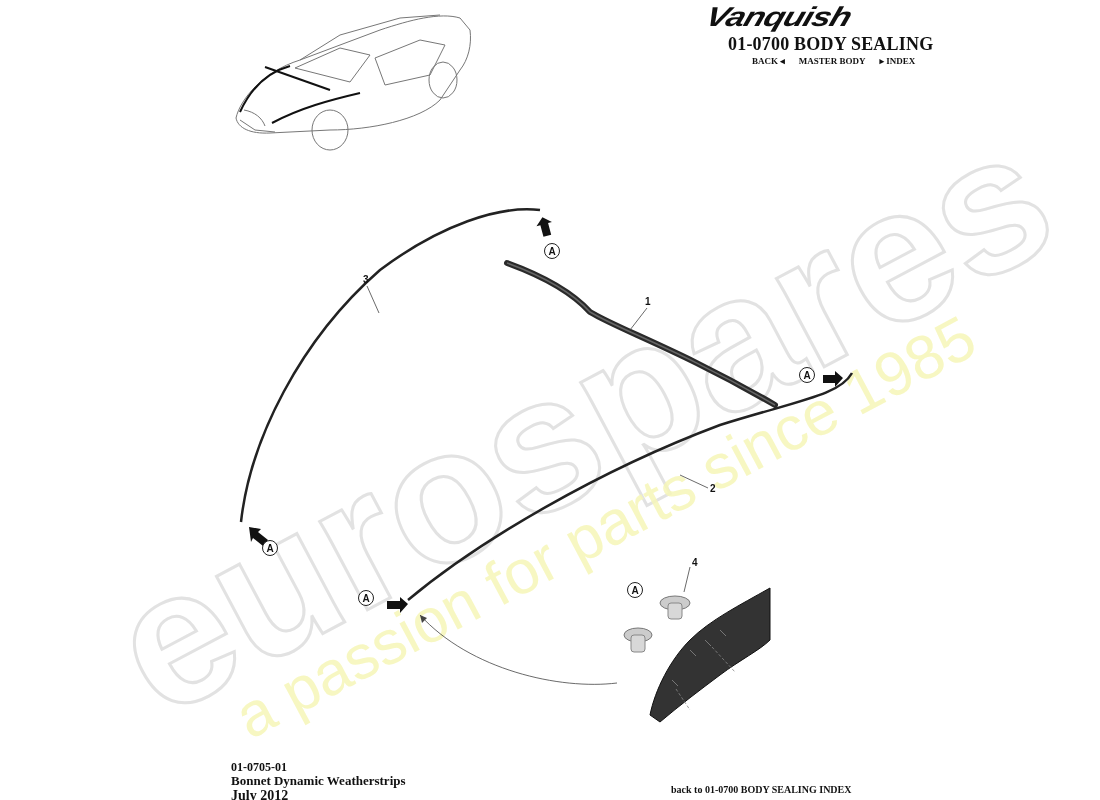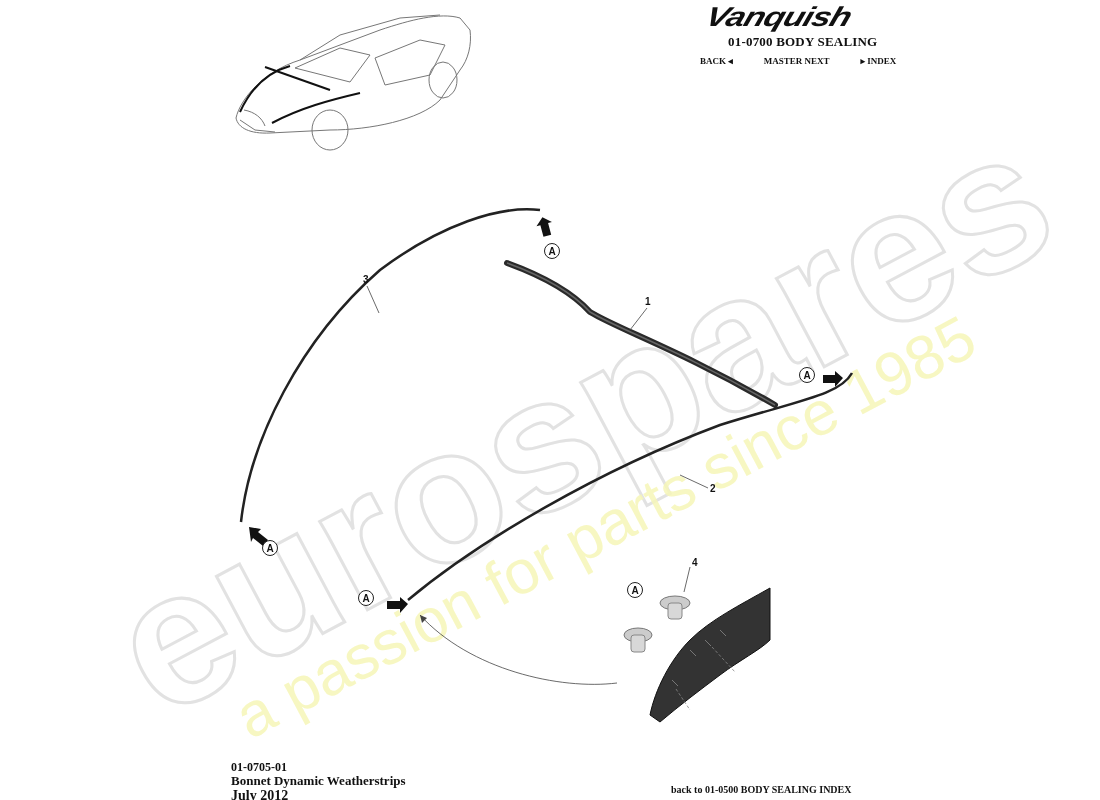--- a/index.html
+++ b/index.html
@@ -1,20 +1,20 @@
 <!DOCTYPE html>
 <html><head>
 <meta charset="utf-8">
 <style>
   html, body { margin:0; padding:0; }
   body { width:1100px; height:800px; background:#ffffff; position:relative; overflow:hidden; font-family:"Liberation Sans", sans-serif; color:#111; }
   .abs { position:absolute; }
   .logo { left:712px; top:0px; font-family:"Liberation Sans", sans-serif; font-style:italic; font-weight:900; font-size:34px; letter-spacing:-1px; color:#111; transform:skewX(-18deg) scaleY(0.8); transform-origin:left top; line-height:40px; }
-  .section-title { left:728px; top:34px; font-size:13px; font-weight:bold; font-family:"Liberation Serif", serif; letter-spacing:0.2px; }
-  .nav { left:700px; top:56px; font-size:9px; font-weight:bold; font-family:"Liberation Serif", serif; display:flex; gap:31px; }
+  .section-title { left:728px; top:34px; font-size:18px; font-weight:bold; font-family:"Liberation Serif", serif; letter-spacing:0.2px; }
+  .nav { left:752px; top:56px; font-size:9px; font-weight:bold; font-family:"Liberation Serif", serif; display:flex; gap:14px; }
   .nav span { cursor:pointer; }
   .footer-code { left:231px; top:760px; font-size:12px; font-weight:bold; font-family:"Liberation Serif", serif; }
   .footer-name { left:231px; top:773px; font-size:13px; font-weight:bold; font-family:"Liberation Serif", serif; }
   .footer-date { left:231px; top:788px; font-size:14px; font-weight:bold; font-family:"Liberation Serif", serif; }
   .footer-back { left:671px; top:784px; font-size:10px; font-weight:bold; font-family:"Liberation Serif", serif; cursor:pointer; }
   .callout { font-size:10px; font-weight:bold; }
   .marker { width:16px; height:16px; border:1.3px solid #222; border-radius:50%; font-size:10px; font-weight:bold; display:flex; align-items:center; justify-content:center; background:#fff; box-sizing:border-box; }
   svg.main { position:absolute; left:0; top:0; }
 </style>
 </head>
@@ -26,21 +26,21 @@
   </g>
   <g transform="translate(250,740) rotate(-28)">
     <text x="0" y="0" font-family="Liberation Sans, sans-serif" font-size="62" fill="#f6f6b8" opacity="0.85">a passion for parts since 1985</text>
   </g>
 </svg>
 
 <div class="abs logo">Vanquish</div>
 <div class="abs section-title">01-0700 BODY SEALING</div>
 <div class="abs nav">
   <span>BACK ◂</span>
-  <span>MASTER NEXT</span>
+  <span>MASTER BODY</span>
   <span>▸ INDEX</span>
 </div>
 
 <svg class="main" width="1100" height="800">
   <g fill="none" stroke="#777" stroke-width="1">
     <path d="M236,118 C240,100 262,72 300,60 L380,30 C410,20 440,12 460,18 L470,30 C472,45 468,60 460,70 L440,100 C420,120 370,130 330,130 L270,133 C250,134 238,128 236,118 Z"></path>
     <path d="M300,60 L340,35 L400,18 L440,15"></path>
     <path d="M295,68 L340,48 L370,55 L350,82 Z"></path>
     <path d="M375,58 L420,40 L445,45 L430,75 L385,85 Z"></path>
     <ellipse cx="330" cy="130" rx="18" ry="20"></ellipse>
@@ -101,13 +101,13 @@
 
 <div class="abs marker" style="left:544px;top:243px;">A</div>
 <div class="abs marker" style="left:799px;top:367px;">A</div>
 <div class="abs marker" style="left:262px;top:540px;">A</div>
 <div class="abs marker" style="left:358px;top:590px;">A</div>
 <div class="abs marker" style="left:627px;top:582px;">A</div>
 
 <div class="abs footer-code">01-0705-01</div>
 <div class="abs footer-name">Bonnet Dynamic Weatherstrips</div>
 <div class="abs footer-date">July 2012</div>
-<div class="abs footer-back">back to 01-0500 BODY SEALING INDEX</div>
+<div class="abs footer-back">back to 01-0700 BODY SEALING INDEX</div>
 
 </body></html>

